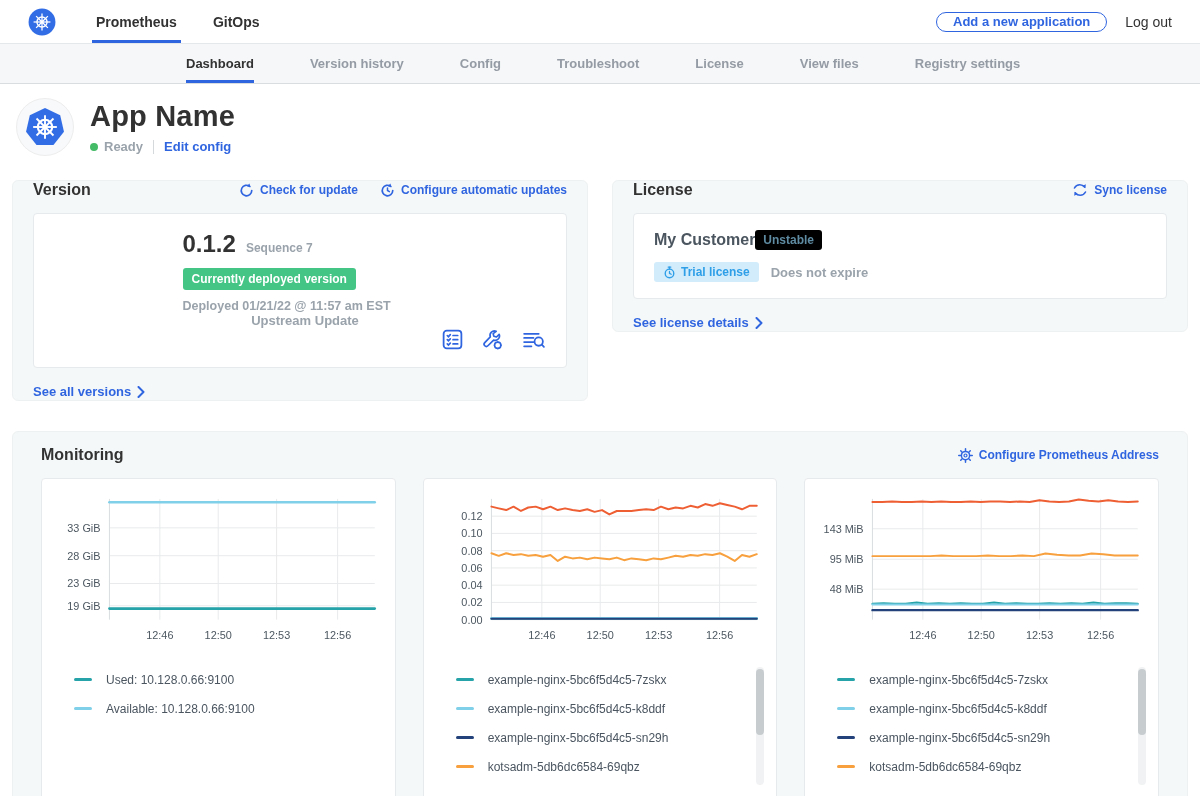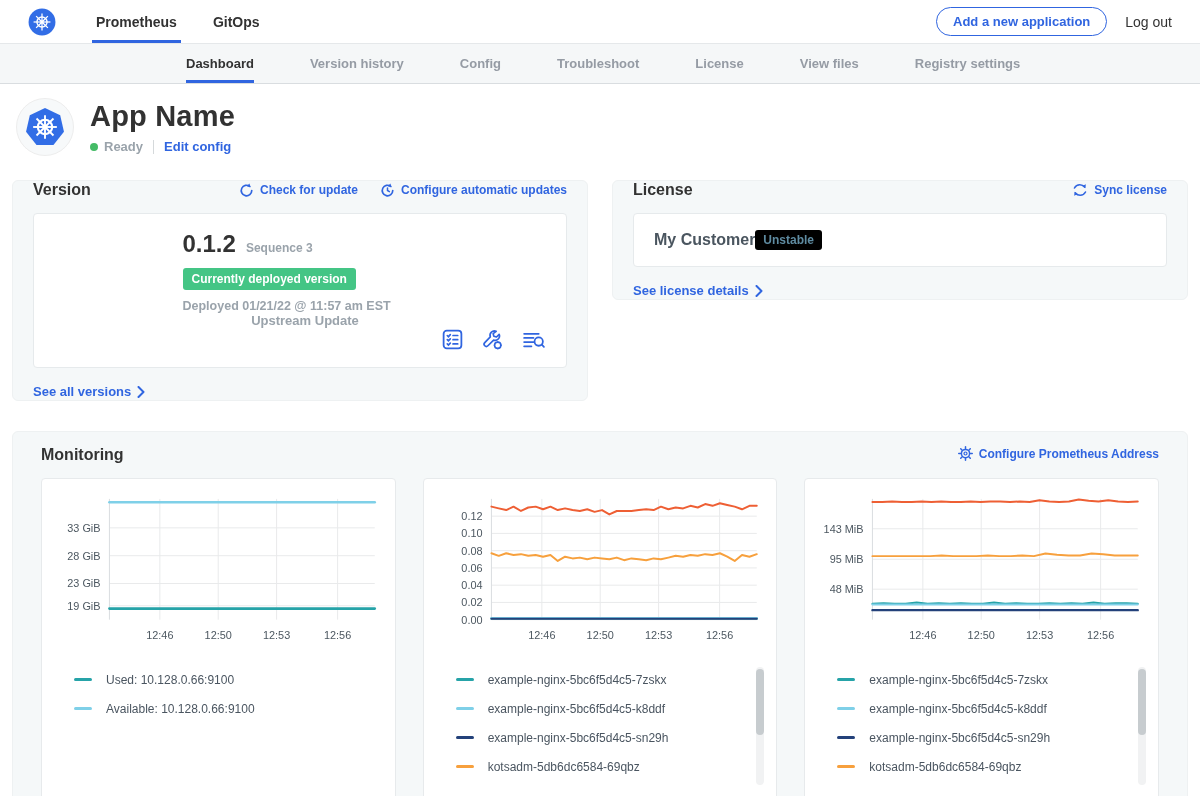--- a/index.html
+++ b/index.html
@@ -10,21 +10,21 @@
   .topnav { height:44px; background:#fff; border-bottom:1px solid #e5e8ea;
     display:flex; align-items:stretch; padding:0 28px; }
   .topnav-logo { display:flex; align-items:center; margin-right:22px; }
   .topnav-tabs { display:flex; align-items:stretch; }
   .topnav-tab { display:flex; align-items:center; padding:0 4px; margin:0 14px;
     font-size:14px; font-weight:600; color:#323232; cursor:pointer;
     border-bottom:3px solid transparent; padding-top:3px; }
   .topnav-tab.active { border-bottom-color:#3065e0; }
   .topnav-right { margin-left:auto; display:flex; align-items:center; gap:18px; }
   .add-app-btn { border:1.5px solid #3065e0; color:#3065e0; background:#fff;
-    font-size:13px; font-weight:700; border-radius:16px; height:29px; padding:0 16px;
+    font-size:13px; font-weight:700; border-radius:16px; height:20px; padding:0 16px;
     display:flex; align-items:center; cursor:pointer;
     font-family:"Liberation Sans","DejaVu Sans",sans-serif; }
   .logout { font-size:14px; color:#323232; cursor:pointer; }
 
   
   .subnav { height:40px; background:#f5f7f8; border-bottom:1px solid #d9dde0;
     display:flex; align-items:stretch; padding-left:186px; }
   .subnav-tab { display:flex; align-items:center; margin-right:56px; font-size:13px;
     font-weight:600; color:#959ba4; cursor:pointer; border-bottom:3px solid transparent;
     padding-top:3px; }
@@ -72,21 +72,21 @@
   .channel-badge { background:#000000; color:#5e8ba1; font-size:12px; font-weight:600;
     padding:3px 8px; border-radius:3px; }
   .license-row2 { display:flex; align-items:center; gap:12px; margin-top:12px; }
   .trial-badge { background:#d3ecfb; color:#2f9fe8; font-size:12px; font-weight:700;
     padding:3px 9px; border-radius:3px; display:inline-flex; align-items:center; gap:5px; }
   .expiry { font-size:13px; color:#9aa3ab; font-weight:600; }
 
   
   .monitoring { margin:30px 12px 0; background:#f5f8f9; border:1px solid #eef1f2;
     border-radius:6px; padding:14px 16px 20px; }
-  .monitoring-head { display:flex; align-items:flex-start; padding:0 12px 0 12px; }
+  .monitoring-head { display:flex; align-items:center; padding:0 12px 0 12px; }
   .charts { display:flex; gap:27px; margin-top:14px; padding:0 12px; }
   .chart-card { background:#fff; border:1px solid #e7eaec; border-radius:4px;
     width:365px; padding:10px 10px 14px; display:flex; flex-direction:column; }
   .chart-legend { position:relative; height:128px; margin-top:10px; padding-left:22px;
     overflow:hidden; }
   .legend-item { display:flex; align-items:center; height:29px; }
   .legend-dash { width:18px; height:3px; border-radius:2px; margin-right:14px; flex:none; }
   .legend-label { font-size:12px; color:#4a5560; }
   .legend-scroll-track { position:absolute; right:2px; top:2px; width:8px; height:118px;
     background:#f1f2f3; border-radius:4px; }
@@ -190,21 +190,21 @@
           </svg>
           <span>Configure automatic updates</span>
         </span>
       </span>
     </div>
 
     <div class="inner-card version-inner">
       <div class="version-left">
         <div class="version-line">
           <span class="version-number">0.1.2</span>
-          <span class="sequence">Sequence 3</span>
+          <span class="sequence">Sequence 7</span>
         </div>
         <span class="deployed-badge">Currently deployed version</span>
         <div class="deployed-at">Deployed 01/21/22 @ 11:57 am EST</div>
       </div>
       <div class="upstream">Upstream Update</div>
       <div class="version-icons">
         <span class="icon-btn">
           <svg width="23" height="23" viewBox="0 0 22 22">
             <rect x="2.5" y="2.5" width="17" height="17" rx="3" fill="none" stroke="#3065e0" stroke-width="1.7"></rect>
             <g stroke="#3065e0" stroke-width="1.6" fill="none" stroke-linecap="round">
@@ -267,20 +267,32 @@
           </svg>
           <span>Sync license</span>
         </span>
       </span>
     </div>
 
     <div class="inner-card">
       <div class="license-name-row">
         <span class="license-name">My Customer</span>
         <span class="channel-badge">Unstable</span>
+      </div>
+      <div class="license-row2">
+        <span class="trial-badge">
+          <svg width="13" height="13" viewBox="0 0 14 14">
+            <circle cx="7" cy="8" r="4.6" fill="none" stroke="#2f9fe8" stroke-width="1.5"></circle>
+            <line x1="7" y1="1.2" x2="7" y2="3.2" stroke="#2f9fe8" stroke-width="1.5" stroke-linecap="round"></line>
+            <line x1="5.6" y1="1.2" x2="8.4" y2="1.2" stroke="#2f9fe8" stroke-width="1.5" stroke-linecap="round"></line>
+            <path d="M7 8V5.8M7 8l1.8.9" fill="none" stroke="#2f9fe8" stroke-width="1.4" stroke-linecap="round"></path>
+          </svg>
+          <span>Trial license</span>
+        </span>
+        <span class="expiry">Does not expire</span>
       </div>
     </div>
 
     <div class="see-link">
       <span class="link">
         <span>See license details</span>
         <svg width="8" height="12" viewBox="0 0 8 12">
           <path d="M1.5 1l5 5-5 5" fill="none" stroke="#3065e0" stroke-width="2" stroke-linecap="round" stroke-linejoin="round"></path>
         </svg>
       </span>

